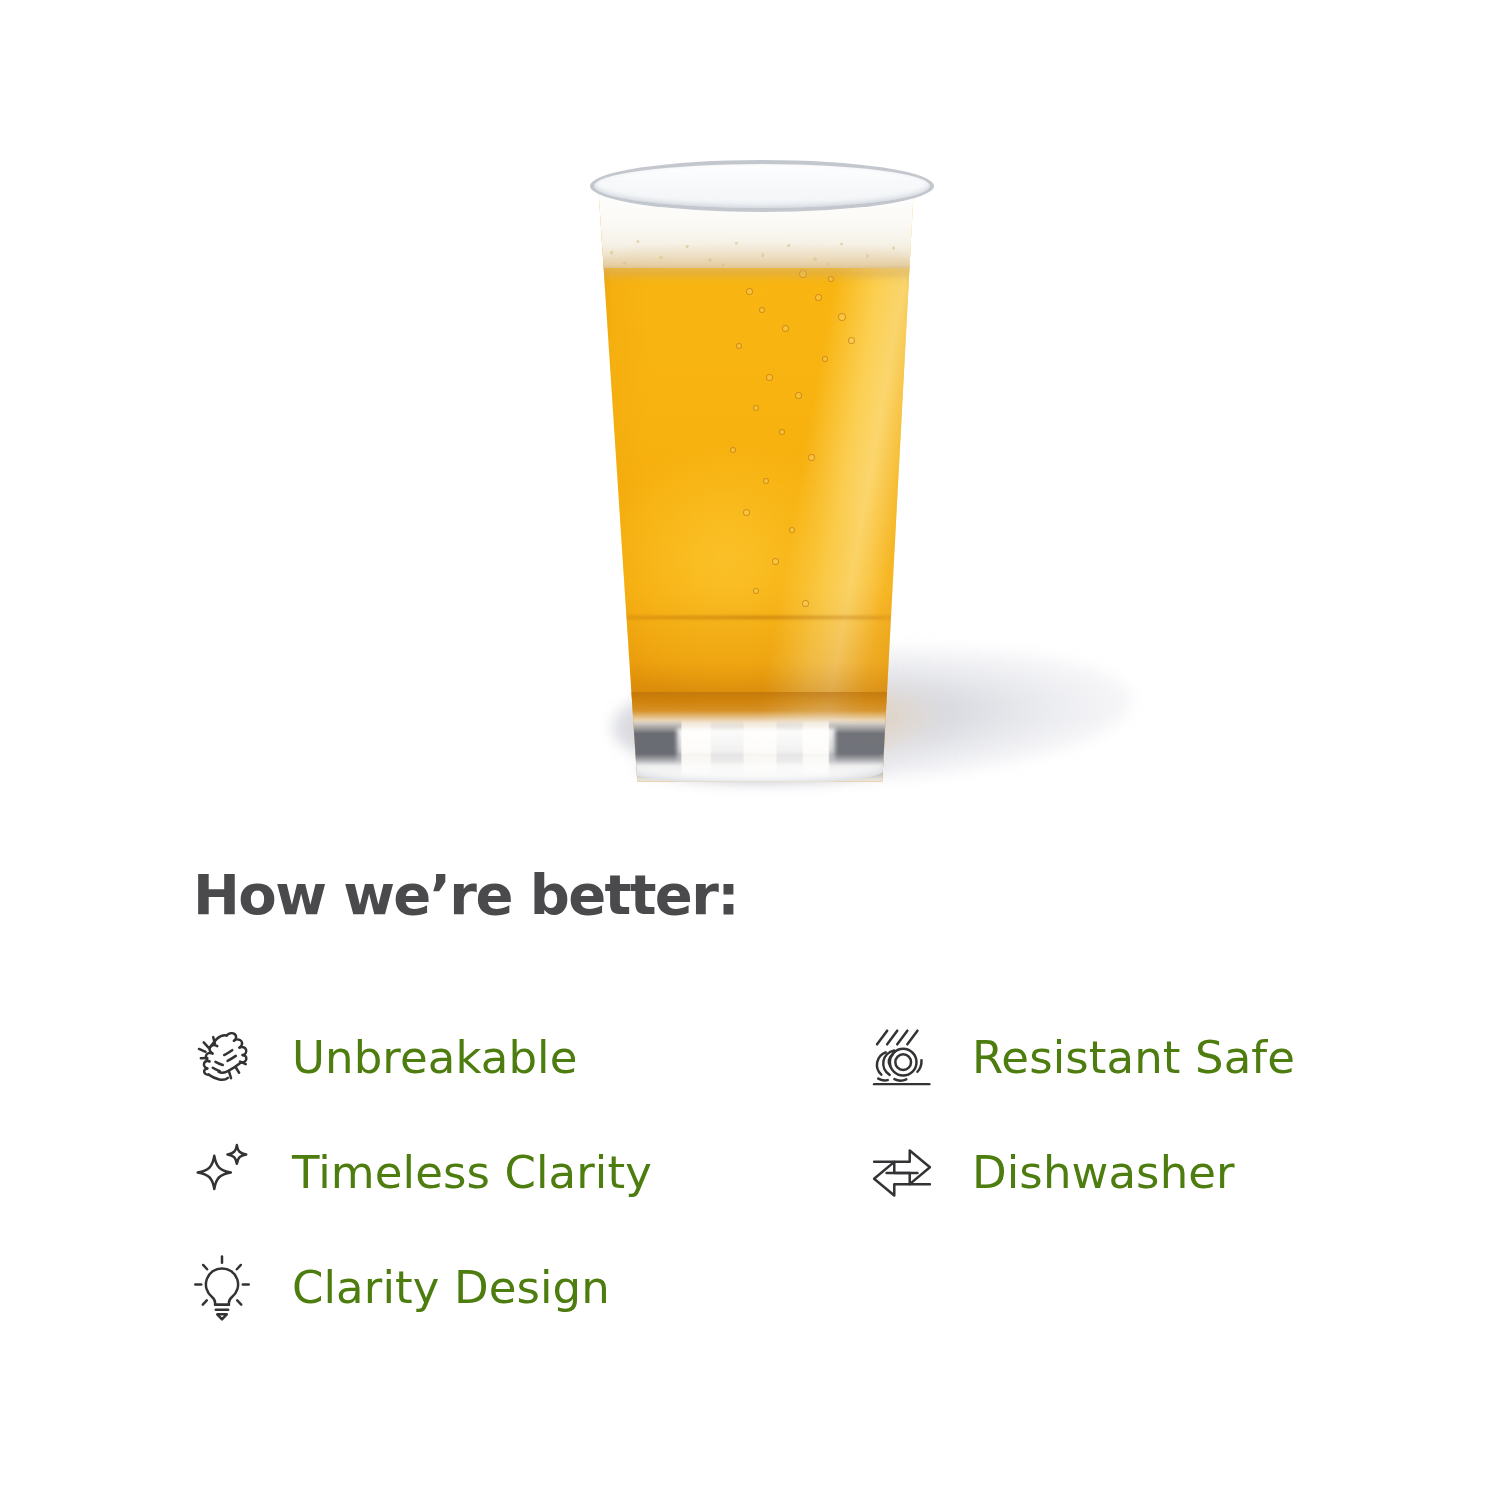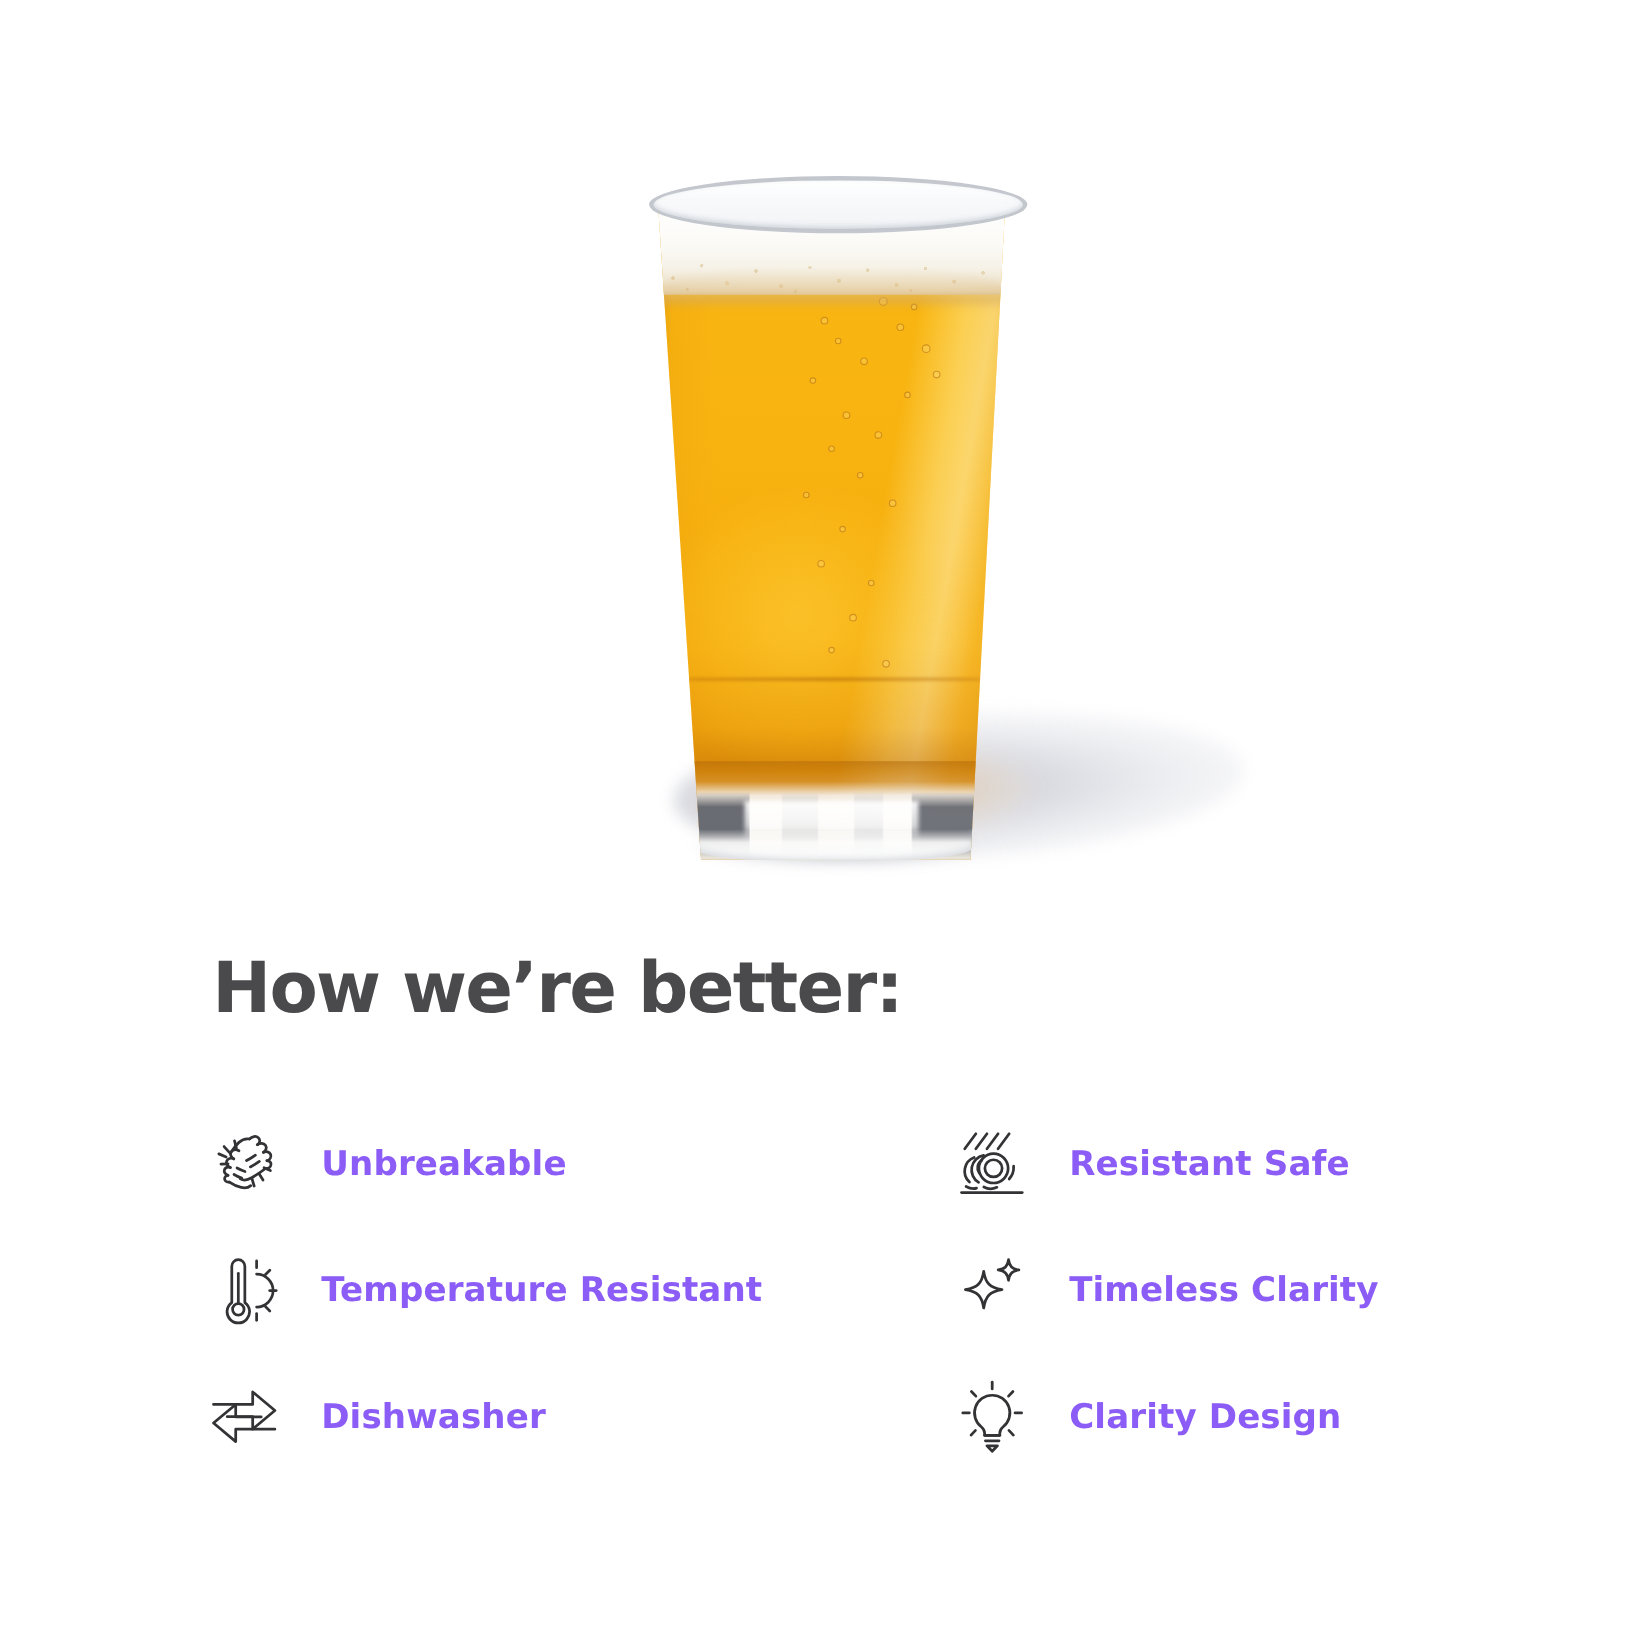--- a/index.html
+++ b/index.html
@@ -288,21 +288,21 @@
     background: rgba(255,226,132,0.30);
   }
 
   
   .heading {
     position: absolute;
     left: 193px;
     top: 862px;
     margin: 0;
     font-family: "DejaVu Sans", sans-serif;
-    font-size: 64px;
+    font-size: 56px;
     font-weight: 700;
     letter-spacing: -1.6px;
     color: #4A4A4C;
     white-space: nowrap;
   }
 
   
   .features {
     position: absolute;
     left: 180px;
@@ -325,24 +325,24 @@
     align-items: center;
     justify-content: center;
   }
   .feature .ficon svg {
     width: 76px;
     height: 76px;
     display: block;
   }
   .feature .flabel {
     font-family: "DejaVu Sans", sans-serif;
-    font-size: 31px;
-    font-weight: 700;
+    font-size: 45px;
+    font-weight: 400;
     letter-spacing: 0.1px;
-    color: #8b5cf6;
+    color: #4d7c0f;
     white-space: nowrap;
   }
   
   .features > .feature:nth-child(even) { padding-left: 4px; }
 </style>
 </head>
 <body>
 
 <div class="hero">
 
@@ -438,36 +438,20 @@
         <path d="M18.2 27.2A11.2 11.2 0 0 0 14.6 46"></path>
         <path d="M12 49.4c2.6 1.4 5.4 2 8 1.2"></path>
         <path d="M25.6 49.8c3 1.6 6.8 1.7 10 .2"></path>
         <path d="M8.5 54h46.5"></path>
         <path d="M45 43.6c2.6-2.8 3.6-6.4 3.4-9.8"></path>
       </svg>
     </span>
     <span class="flabel">Resistant Safe</span>
   </div>
 
-  <div class="feature">
-    <span class="ficon">
-      <svg viewBox="0 0 64 64" fill="none" stroke="#333336" stroke-width="2.1" stroke-linecap="round" stroke-linejoin="round">
-        <path d="M22.5 41.4V13.6a5 5 0 0 1 10 0v27.8a8.6 8.6 0 1 1-10 0z"></path>
-        <circle cx="27.5" cy="46.6" r="4.4"></circle>
-        <path d="M27.5 42.2V19"></path>
-        <path d="M41.5 19.6a12.6 12.6 0 0 1 0 25.2"></path>
-        <path d="M41.5 9.5v5.2"></path>
-        <path d="M41.5 49.8V55"></path>
-        <path d="M51.6 16.6l-3.3 3.3"></path>
-        <path d="M51.6 47.8l-3.3-3.3"></path>
-        <path d="M56.5 32.2h-5"></path>
-      </svg>
-    </span>
-    <span class="flabel">Temperature Resistant</span>
-  </div>
 
   <div class="feature">
     <span class="ficon">
       <svg viewBox="0 0 64 64" fill="none" stroke="#333336" stroke-width="2.1" stroke-linecap="round" stroke-linejoin="round">
         <path d="M25.5 17.5c1.4 9.2 4.8 12.6 14 14-9.2 1.4-12.6 4.8-14 14-1.4-9.2-4.8-12.6-14-14 9.2-1.4 12.6-4.8 14-14z"></path>
         <path d="M44.5 8.5c.8 5.2 2.7 7.1 7.9 7.9-5.2.8-7.1 2.7-7.9 7.9-.8-5.2-2.7-7.1-7.9-7.9 5.2-.8 7.1-2.7 7.9-7.9z"></path>
       </svg>
     </span>
     <span class="flabel">Timeless Clarity</span>
   </div>

